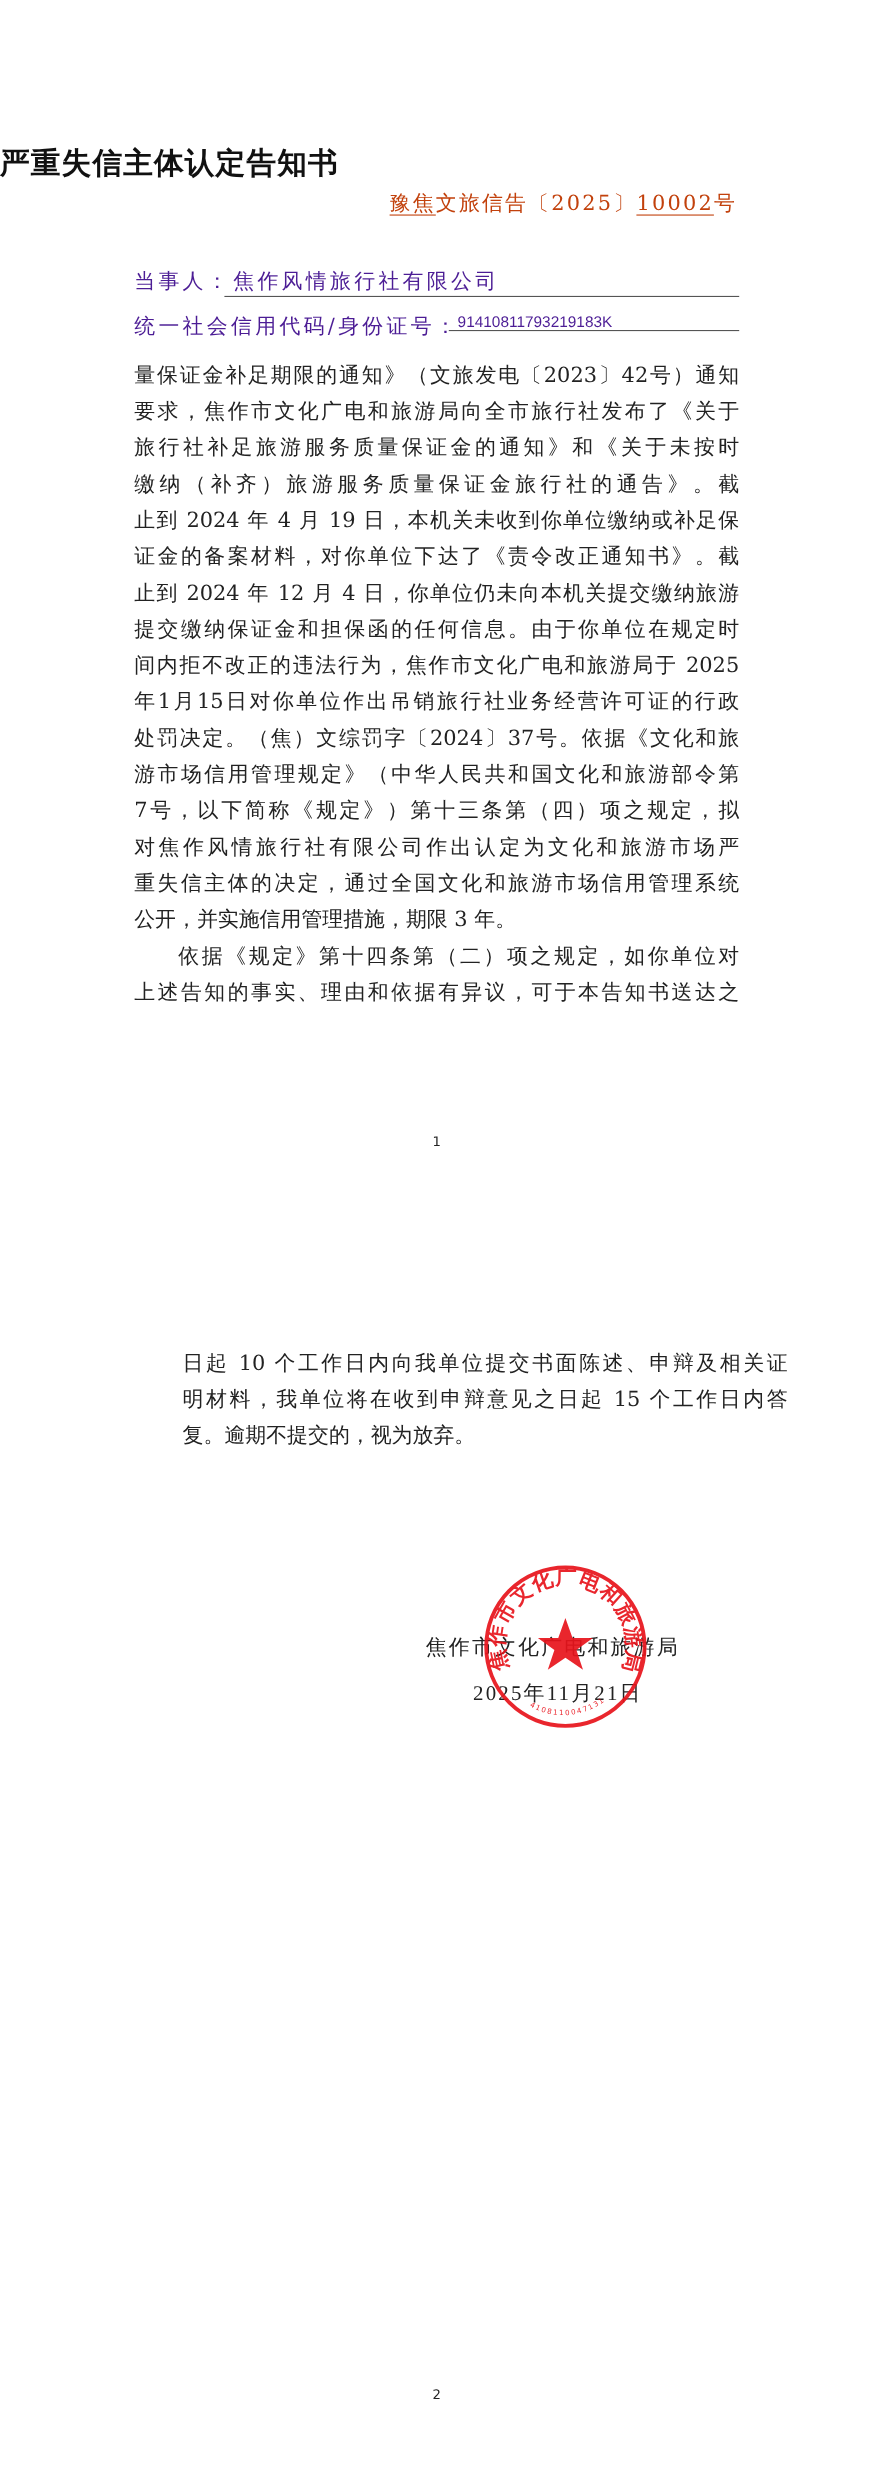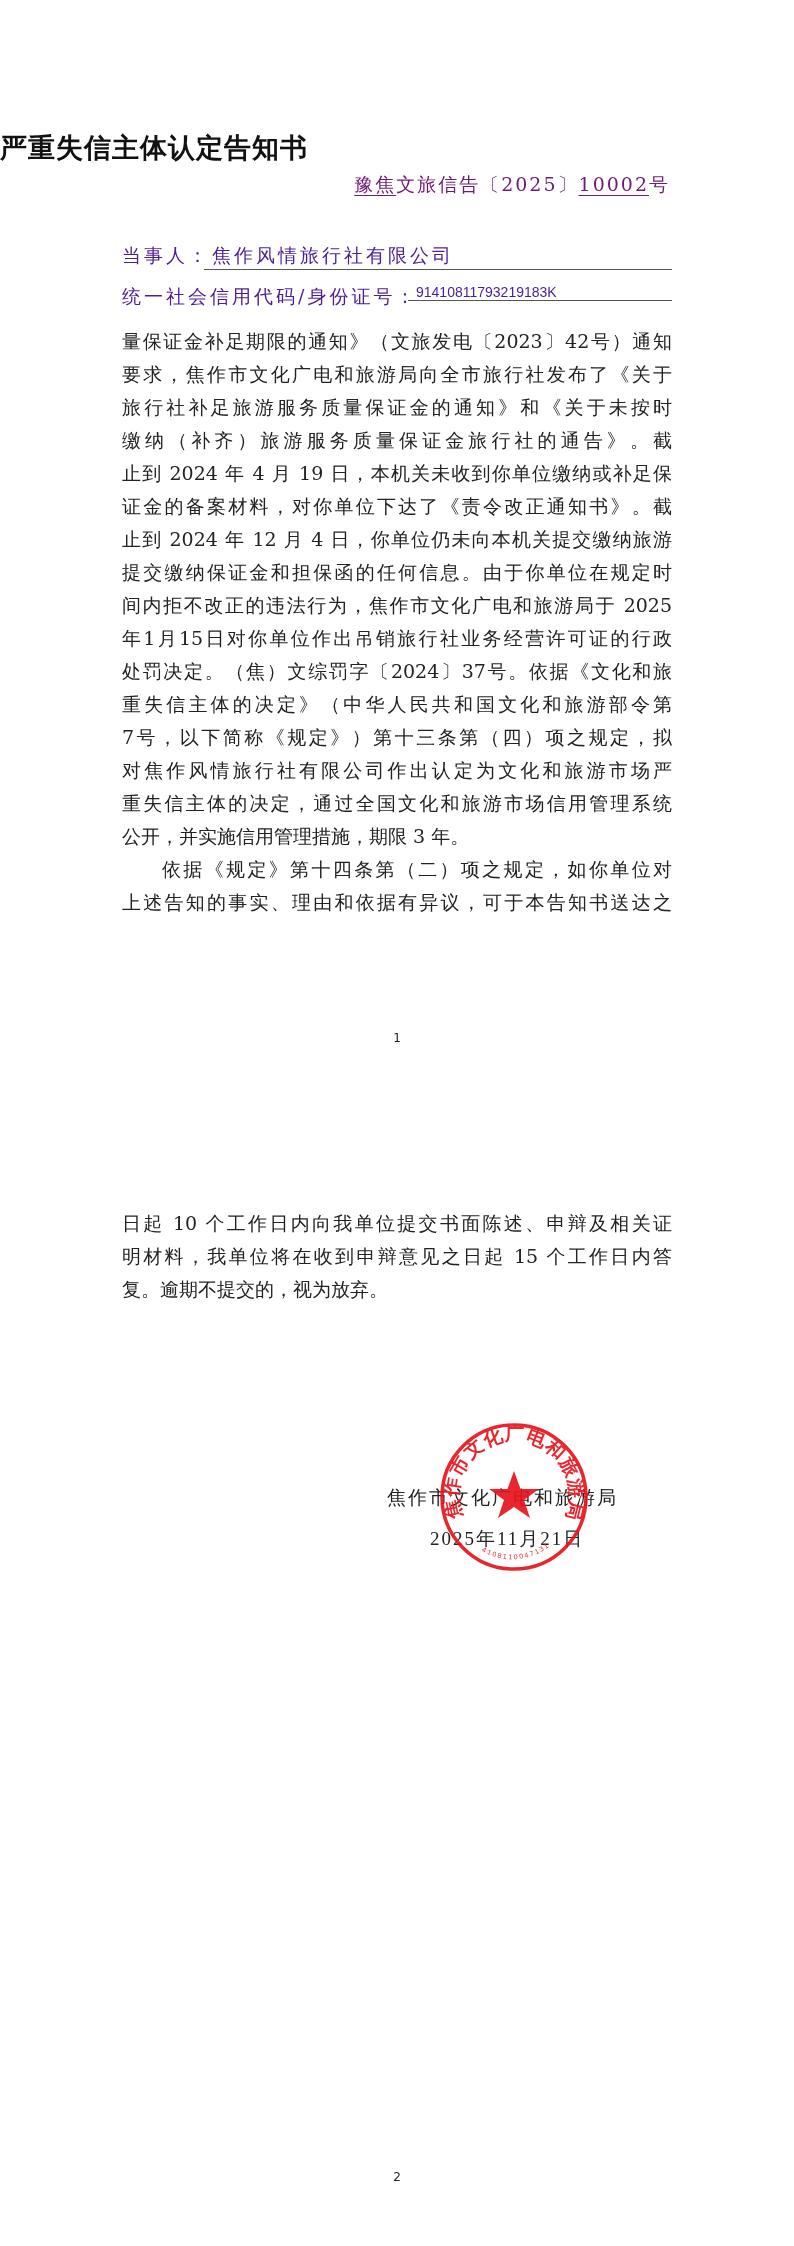--- a/index.html
+++ b/index.html
@@ -4,21 +4,21 @@
 <style>
   html, body { margin: 0; padding: 0; background: #ffffff; }
   body { width: 794px; height: 2246px; position: relative; overflow: hidden;
          font-family: "DejaVu Serif", "Liberation Serif", serif; color: #1a1a1a; }
   .page { position: absolute; left: 0; width: 794px; background: #fff; }
   .page1 { top: 0; height: 1123px; }
   .page2 { top: 1123px; height: 1123px; }
   .title { position: absolute; top: 130px; left: 0; width: 794px; text-align: left;
            font-size: 27px; font-weight: bold; letter-spacing: 1px;
            font-family: "DejaVu Serif", "Liberation Serif", serif; color: #111; }
-  .docno { position: absolute; top: 172px; right: 124px; font-size: 19px; letter-spacing: 2px; color: #701a75; }
+  .docno { position: absolute; top: 172px; right: 124px; font-size: 19px; letter-spacing: 2px; color: #c2410c; }
   .docno .u { text-decoration: underline; text-underline-offset: 4px; }
   .field { position: absolute; left: 122px; font-size: 19px; letter-spacing: 3px; color: #4c1d95; white-space: nowrap; }
   .field .val { position: absolute; border-bottom: 1.5px solid #555; padding-left: 8px; letter-spacing: 3px; }
   .field1 { top: 243px; }
   .field1 .val { left: 82px; width: 460px; top: 0; }
   .field2 { top: 284px; }
   .field2 .val { left: 286px; width: 256px; top: 0; letter-spacing: 0px;
                  font-family: "Liberation Sans", "DejaVu Sans", sans-serif; font-size: 14px; }
   .body { position: absolute; left: 122px; width: 550px; font-size: 19px; color: #222; }
   .line { height: 33px; line-height: 33px; white-space: nowrap; text-align: justify; text-align-last: justify; }
@@ -54,34 +54,34 @@
     <div class="line">要求，焦作市文化广电和旅游局向全市旅行社发布了《关于</div>
     <div class="line">旅行社补足旅游服务质量保证金的通知》和《关于未按时</div>
     <div class="line">缴纳（补齐）旅游服务质量保证金旅行社的通告》。截</div>
     <div class="line">止到 2024 年 4 月 19 日，本机关未收到你单位缴纳或补足保</div>
     <div class="line">证金的备案材料，对你单位下达了《责令改正通知书》。截</div>
     <div class="line">止到 2024 年 12 月 4 日，你单位仍未向本机关提交缴纳旅游</div>
     <div class="line">提交缴纳保证金和担保函的任何信息。由于你单位在规定时</div>
     <div class="line">间内拒不改正的违法行为，焦作市文化广电和旅游局于 2025</div>
     <div class="line">年1月15日对你单位作出吊销旅行社业务经营许可证的行政</div>
     <div class="line">处罚决定。（焦）文综罚字〔2024〕37号。依据《文化和旅</div>
-    <div class="line">重失信主体的决定》（中华人民共和国文化和旅游部令第</div>
+    <div class="line">游市场信用管理规定》（中华人民共和国文化和旅游部令第</div>
     <div class="line">7号，以下简称《规定》）第十三条第（四）项之规定，拟</div>
     <div class="line">对焦作风情旅行社有限公司作出认定为文化和旅游市场严</div>
     <div class="line">重失信主体的决定，通过全国文化和旅游市场信用管理系统</div>
     <div class="line last">公开，并实施信用管理措施，期限 3 年。</div>
     <div class="line indent">依据《规定》第十四条第（二）项之规定，如你单位对</div>
     <div class="line">上述告知的事实、理由和依据有异议，可于本告知书送达之</div>
   </div>
 
   <div class="pnum" style="top:1031px;">1</div>
 </div>
 
 <div class="page page2">
-  <div class="body" style="top:84px;">
+  <div class="body" style="top:100px;margin-left:44px;">
     <div class="line">日起 10 个工作日内向我单位提交书面陈述、申辩及相关证</div>
     <div class="line">明材料，我单位将在收到申辩意见之日起 15 个工作日内答</div>
     <div class="line last">复。逾期不提交的，视为放弃。</div>
   </div>
 
   <div class="pnum" style="top:1047px;">2</div>
 </div>
 
 <div class="sign" style="top:1485px; left:387px;">焦作市文化广电和旅游局</div>
 <div class="sign" style="top:1526px; left:430px; font-family: 'Liberation Serif', 'DejaVu Serif', serif;">2025年11月21日</div>

